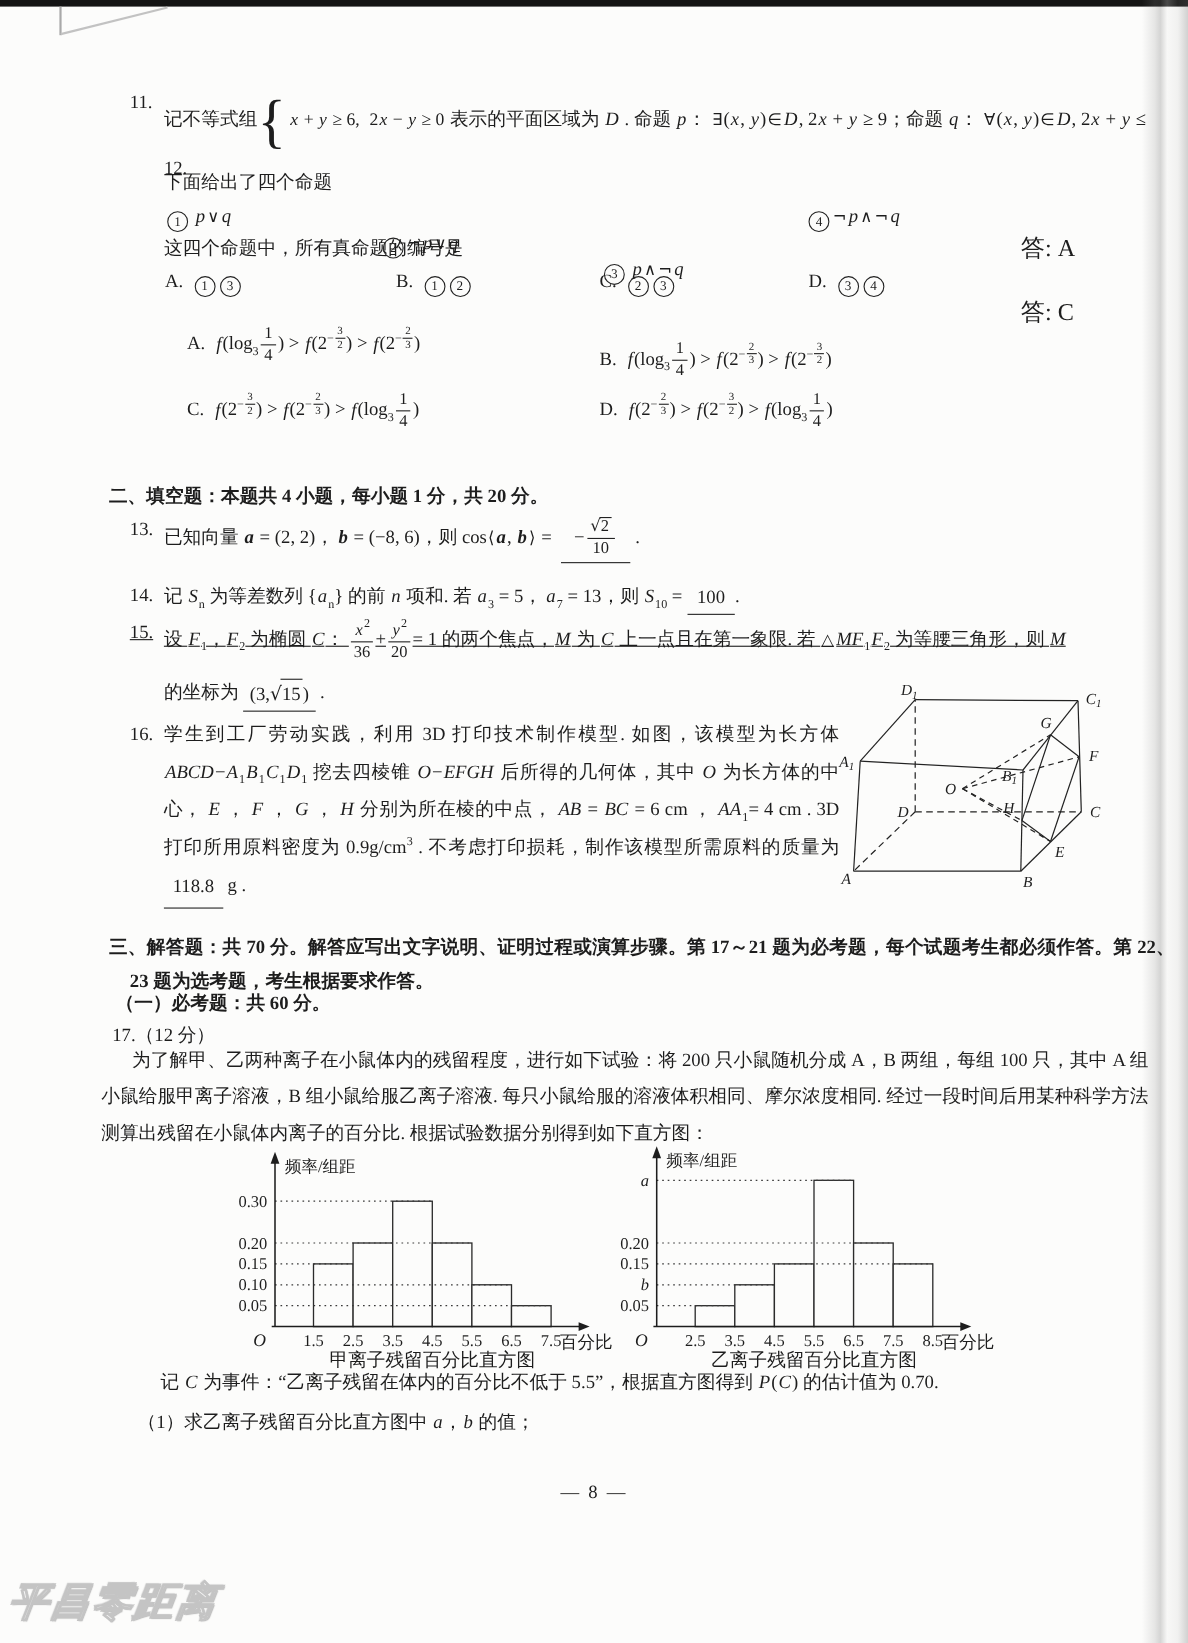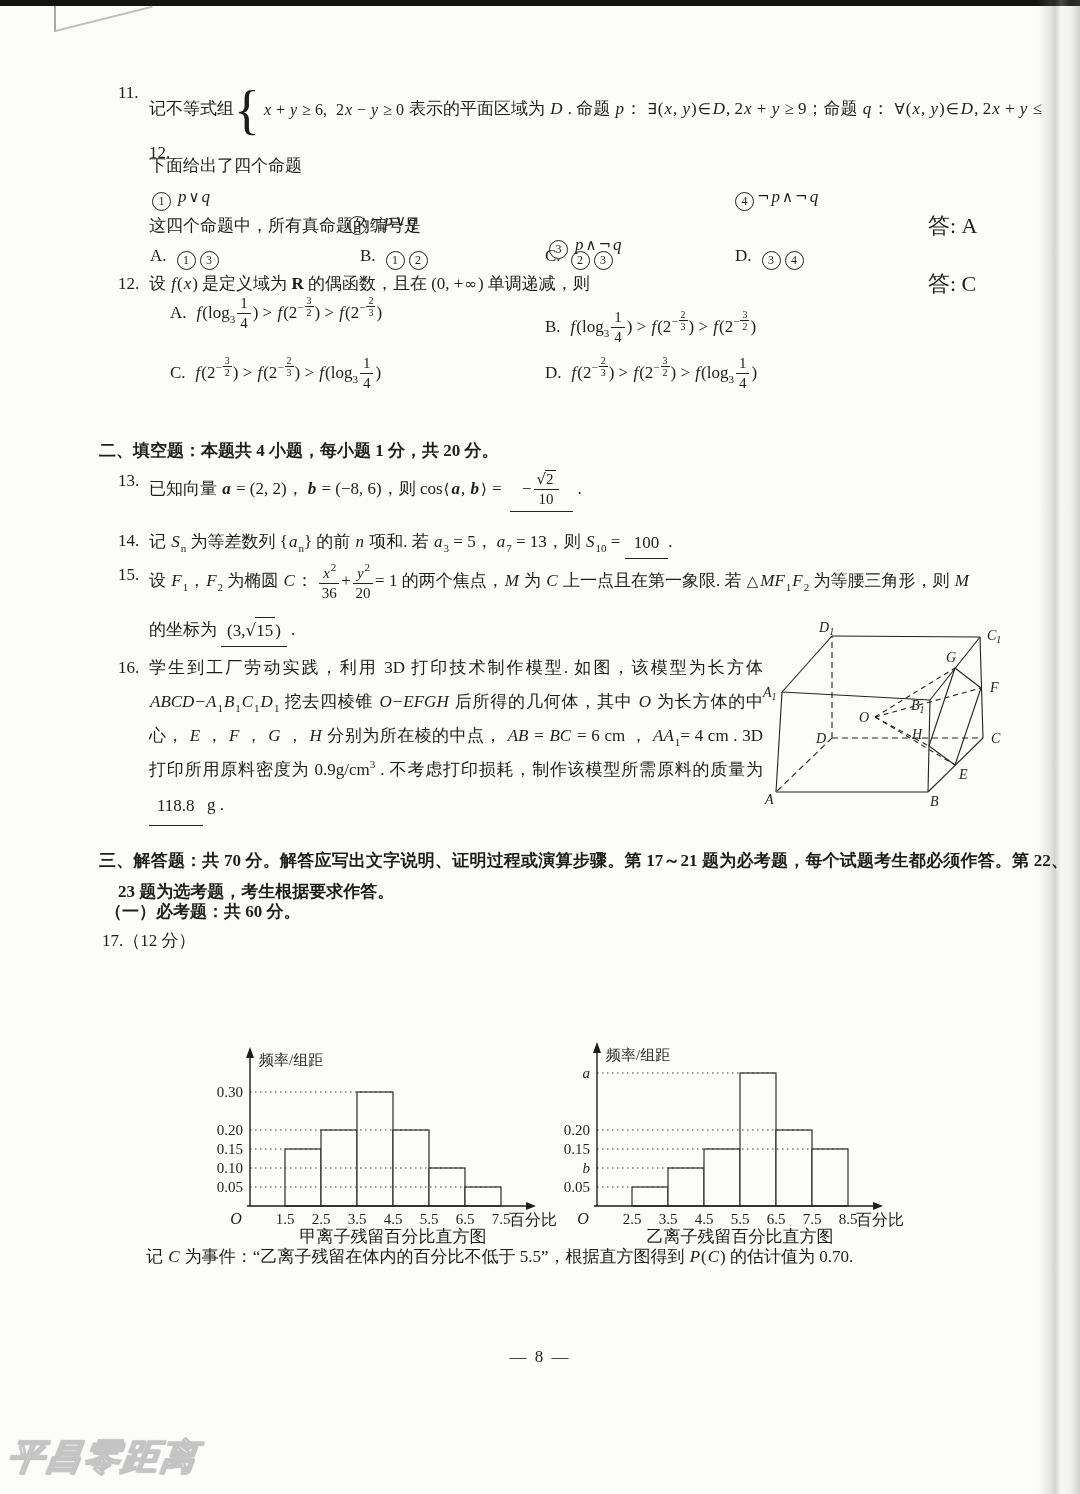--- a/index.html
+++ b/index.html
@@ -73,24 +73,20 @@
   <div class="abs" style="left:346px;top:184px;margin-top:24px;"><span class="circ">2</span><span class="sym">¬</span><span class="mi">p</span><span class="sym">∨</span><span class="mi">q</span></div>
   <div class="abs" style="left:547px;top:184px;margin-top:48px;"><span class="circ">3</span><span class="" style="display: inline-block; width: 4px;"></span><span class="mi">p</span><span class="sym">∧</span><span class="sym">¬</span><span class="mi">q</span></div>
   <div class="abs" style="left:733px;top:184px;"><span class="circ">4</span><span class="sym">¬</span><span class="mi">p</span><span class="sym">∧</span><span class="sym">¬</span><span class="mi">q</span></div>
   <div class="abs" style="left:149px;top:213px;">这四个命题中，所有真命题的编号是</div>
   <div class="abs ansmark" style="left:928px;top:213px;">答: A</div>
   <div class="abs" style="left:150px;top:243px;">A.<span class="" style="display: inline-block; width: 8px;"></span><span class="circ">1</span><span class="circ">3</span></div>
   <div class="abs" style="left:360px;top:243px;">B.<span class="" style="display: inline-block; width: 8px;"></span><span class="circ">1</span><span class="circ">2</span></div>
   <div class="abs" style="left:545px;top:243px;">C.<span class="" style="display: inline-block; width: 8px;"></span><span class="circ">2</span><span class="circ">3</span></div>
   <div class="abs" style="left:735px;top:243px;">D.<span class="" style="display: inline-block; width: 8px;"></span><span class="circ">3</span><span class="circ">4</span></div>
 
-  <div class="abs qrow" style="left:118px;top:271px;width:800px;">
-    <span class="qnum">12.</span>
-    <span class="qbody">设 <span class="mi">f</span>(<span class="mi">x</span>) 是定义域为 <span class="mbb">R</span> 的偶函数，且在 (0, +<span class="sym">∞</span>) 单调递减，则</span>
-  </div>
   <div class="abs ansmark" style="left:928px;top:271px;">答: C</div>
   <div class="abs" style="left:170px;top:295px;">A.<span class="" style="display: inline-block; width: 9px;"></span><span class="mi">f</span>(log<span class="msub">3</span><span class="frac">
         <span class="num">1</span>
         <span class="den">4</span>
       </span>) &gt; <span class="mi">f</span>(2<span class="sup">−<span class="frac">
           <span class="num">3</span>
           <span class="den">2</span>
         </span></span>) &gt; <span class="mi">f</span>(2<span class="sup">−<span class="frac">
           <span class="num">2</span>
           <span class="den">3</span>
@@ -137,21 +133,21 @@
               </span></span>
             <span class="den">10</span>
           </span><span class="" style="display: inline-block; width: 6px;"></span></span><span class="" style="display: inline-block; width: 5px;"></span>.</span>
   </div>
 
   <div class="abs qrow" style="left:118px;top:528px;width:928px;">
     <span class="qnum">14.</span>
     <span class="qbody">记 <span class="mi">S</span><span class="msub">n</span> 为等差数列 {<span class="mi">a</span><span class="msub">n</span>} 的前 <span class="mi">n</span> 项和. 若 <span class="mi">a</span><span class="msub">3</span> = 5，<span class="" style="display: inline-block; width: 3px;"></span><span class="mi">a</span><span class="msub">7</span> = 13，则 <span class="mi">S</span><span class="msub">10</span> = <span class="ublank"><span class="" style="display: inline-block; width: 3px;"></span>100<span class="" style="display: inline-block; width: 3px;"></span></span>.</span>
   </div>
 
-  <div class="abs qrow" style="left:118px;top:562px;width:930px;">
+  <div class="abs qrow" style="left:118px;top:562px;width:930px;text-decoration:underline;">
     <span class="qnum">15.</span>
     <span class="qbody">设 <span class="mi">F</span><span class="msub">1</span>，<span class="mi">F</span><span class="msub">2</span> 为椭圆 <span class="mi">C</span>： <span class="frac">
           <span class="num"><span class="mi">x</span><span class="sup">2</span></span>
           <span class="den">36</span>
         </span>+<span class="frac">
           <span class="num"><span class="mi">y</span><span class="sup">2</span></span>
           <span class="den">20</span>
         </span>= 1 的两个焦点，<span class="mi">M</span> 为 <span class="mi">C</span> 上一点且在第一象限. 若 <span class="sym">△</span><span class="mi">MF</span><span class="msub">1</span><span class="mi">F</span><span class="msub">2</span> 为等腰三角形，则 <span class="mi">M</span></span>
   </div>
   <div class="abs" style="left:149px;top:615px;">的坐标为<span class="" style="display: inline-block; width: 4px;"></span><span class="ublank">(3, <span class="sqrt">
@@ -196,20 +192,21 @@
       <text x="197" y="167" font-size="14" font-style="italic">E</text>
       <text x="228" y="80" font-size="14" font-style="italic">F</text>
       <text x="184" y="50" font-size="14" font-style="italic">G</text>
       <text x="150" y="127" font-size="14" font-style="italic">H</text>
     </svg>
 
   <div class="abs bold hang just" style="left:99px;top:845px;width:950px;line-height:31px;">三、解答题：共 70 分。解答应写出文字说明、证明过程或演算步骤。第 17～21 题为必考题，每个试题考生都必须作答。第 22、23 题为选考题，考生根据要求作答。</div>
   <div class="abs bold" style="left:105px;top:899px;">（一）必考题：共 60 分。</div>
 
   <div class="abs" style="left:102px;top:928px;">17.（12 分）</div>
+  <div class="abs just indent1" style="left:92px;top:947px;width:952px;line-height:33px;">为了解甲、乙两种离子在小鼠体内的残留程度，进行如下试验：将 200 只小鼠随机分成 A，B 两组，每组 100 只，其中 A 组小鼠给服甲离子溶液，B 组小鼠给服乙离子溶液. 每只小鼠给服的溶液体积相同、摩尔浓度相同. 经过一段时间后用某种科学方法测算出残留在小鼠体内离子的百分比. 根据试验数据分别得到如下直方图：</div>
 
   <svg id="chart0" class="abs" style="left:185px;top:1038px;" width="400" height="212" viewBox="0 0 400 212">
       <rect x="100" y="111" width="36" height="57" fill="#fcfcfb" stroke="#2b2b2b" stroke-width="1.2"></rect>
       <rect x="136" y="92" width="36" height="76" fill="#fcfcfb" stroke="#2b2b2b" stroke-width="1.2"></rect>
       <rect x="172" y="54" width="36" height="114" fill="#fcfcfb" stroke="#2b2b2b" stroke-width="1.2"></rect>
       <rect x="208" y="92" width="36" height="76" fill="#fcfcfb" stroke="#2b2b2b" stroke-width="1.2"></rect>
       <rect x="244" y="130" width="36" height="38" fill="#fcfcfb" stroke="#2b2b2b" stroke-width="1.2"></rect>
       <rect x="280" y="149" width="36" height="19" fill="#fcfcfb" stroke="#2b2b2b" stroke-width="1.2"></rect>
       <line x1="65" y1="149" x2="316" y2="149" stroke="#3a3a3a" stroke-width="1.1" stroke-dasharray="1.5,3.5"></line>
       <text x="58" y="154" text-anchor="end" font-size="15">0.05</text>
@@ -265,16 +262,17 @@
       <text x="221" y="186" text-anchor="middle" font-size="15">6.5</text>
       <text x="257" y="186" text-anchor="middle" font-size="15">7.5</text>
       <text x="293" y="186" text-anchor="middle" font-size="15">8.5</text>
       <text x="28" y="186" text-anchor="middle" font-size="16" font-style="italic">O</text>
       <text x="51" y="22" font-size="15">频率/组距</text>
       <text x="301" y="187" font-size="16">百分比</text>
       <text x="185" y="204" text-anchor="middle" font-size="17">乙离子残留百分比直方图</text>
     </svg>
 
   <div class="abs" style="left:146px;top:1244px;width:900px;">记 <span class="mi">C</span> 为事件：“乙离子残留在体内的百分比不低于 5.5”，根据直方图得到 <span class="mi">P</span>(<span class="mi">C</span>) 的估计值为 0.70.</div>
+  <div class="abs" style="left:125px;top:1280px;width:900px;">（1）求乙离子残留百分比直方图中 <span class="mi">a</span>，<span class="mi">b</span> 的值；</div>
 
   <div class="abs pagenum" style="left:0;top:1344px;">— 8 —</div>
   <div class="abs watermark" style="left:8px;top:1444px;">平昌零距离</div>
 </div>
 
 </body></html>

